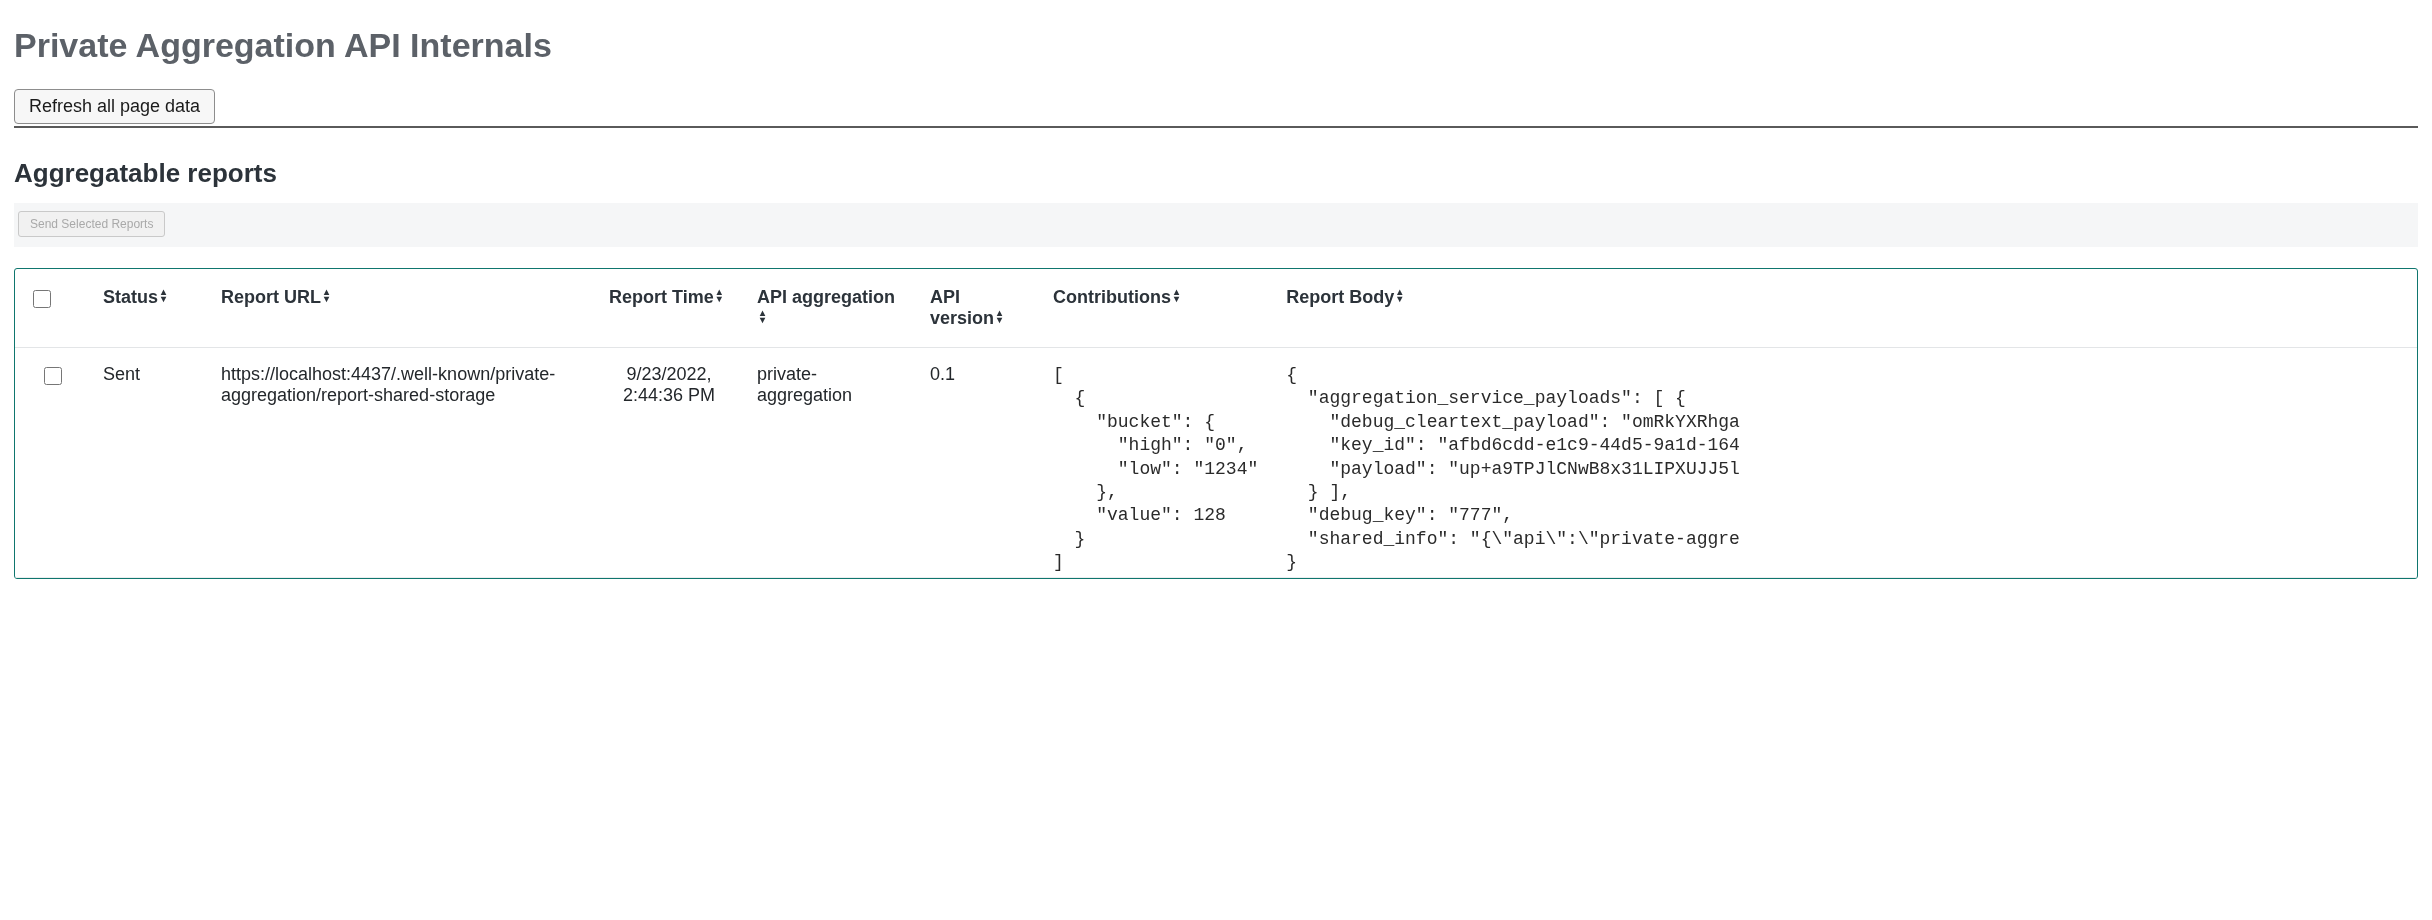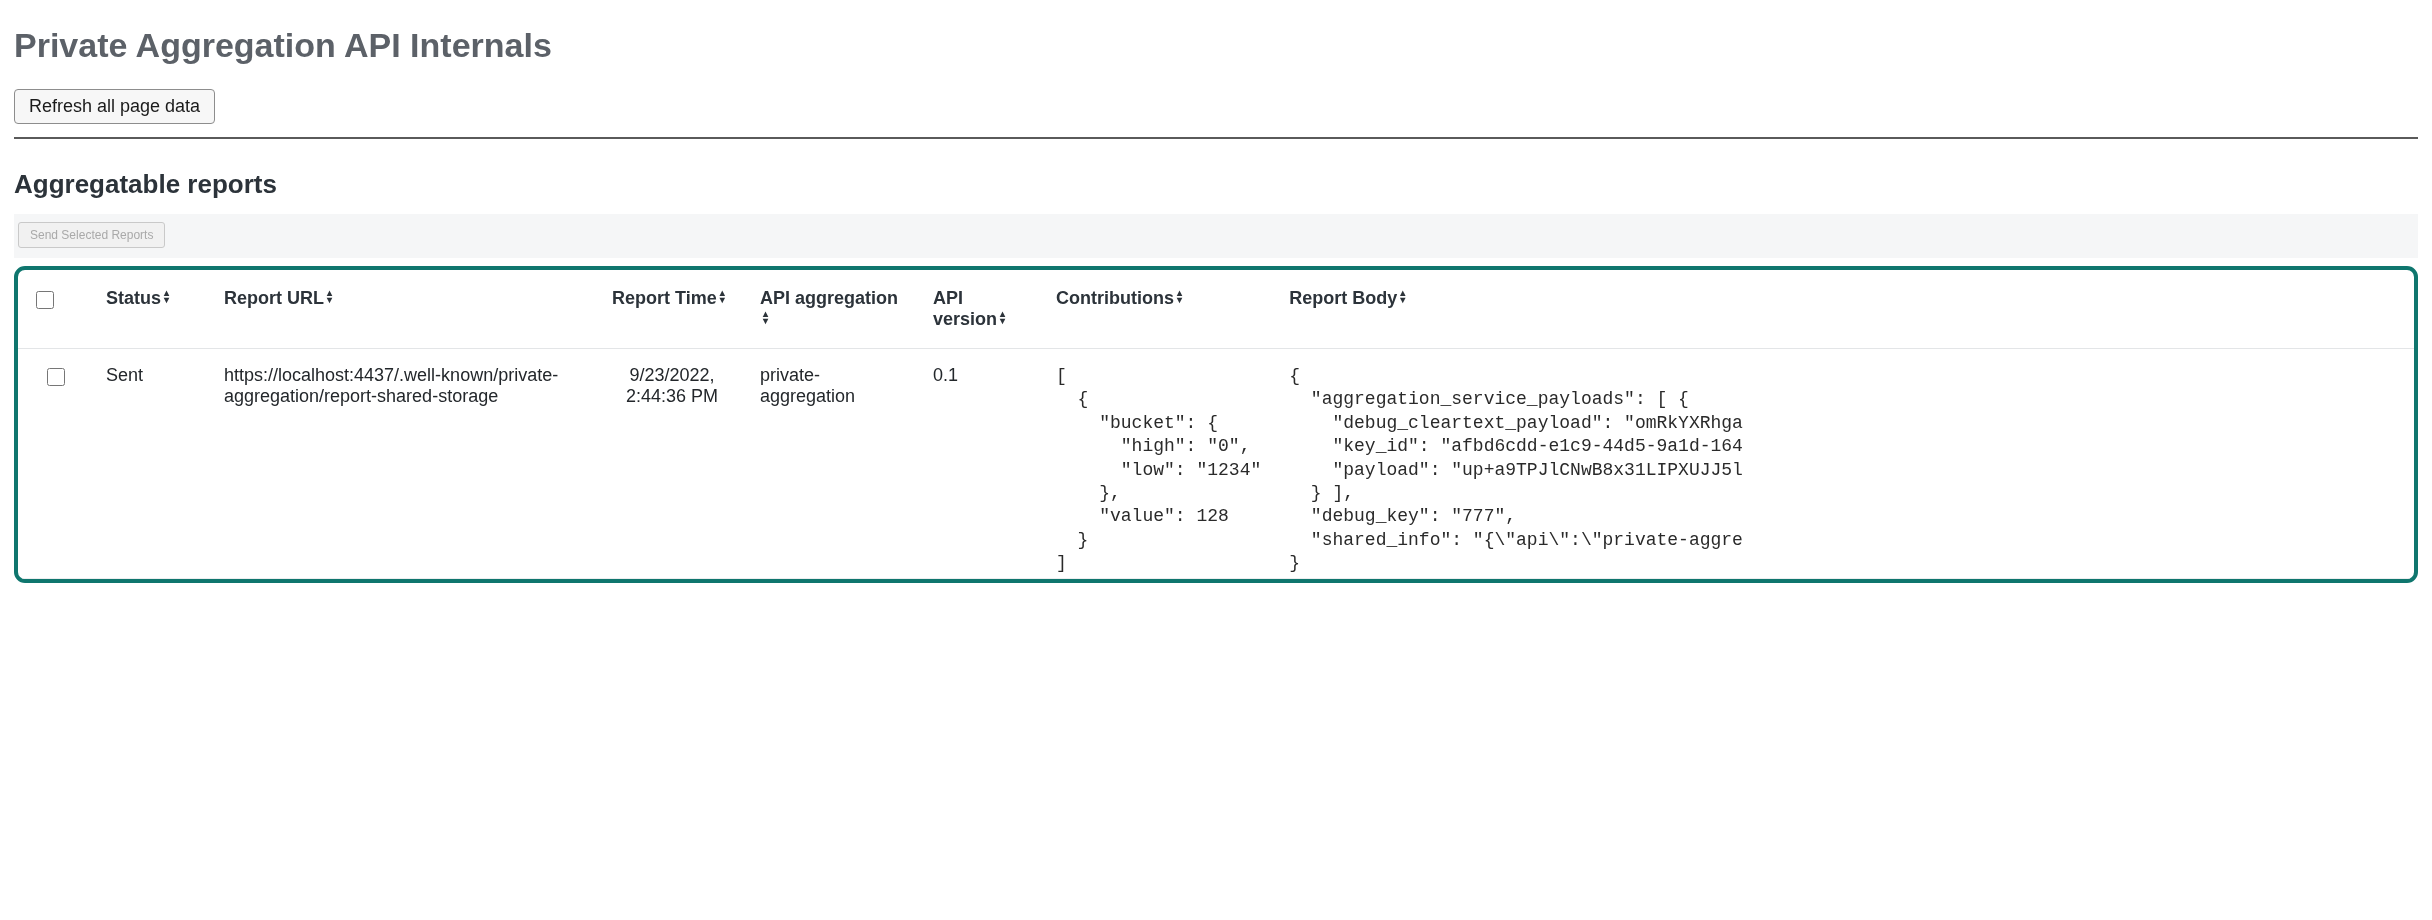--- a/index.html
+++ b/index.html
@@ -15,21 +15,21 @@
   h1.page-title {
     font-size: 34px;
     font-weight: 700;
     color: #5c6168;
     margin: 16px 0 24px 0;
     letter-spacing: 0px;
   }
   .toolbar {
     display: flex;
     gap: 42px;
-    margin-bottom: 13px;
+    margin-bottom: 2px;
   }
   .btn {
     background: #f7f7f7;
     border: 1px solid #8d8d8d;
     border-radius: 4px;
     padding: 6px 14px;
     font-size: 18px;
     color: #1b1b1b;
     cursor: pointer;
   }
@@ -52,23 +52,23 @@
     background: #f1f1f1;
     border: 1px solid #c9c9c9;
     border-radius: 3px;
     padding: 5px 11px;
     font-size: 12px;
     color: #a9a9a9;
     cursor: not-allowed;
     display: inline-block;
   }
   .panel {
-    border: 4px solid #0f766e;
-    border-radius: 11px;
-    margin-top: 8px;
+    border: 1px solid #0f766e;
+    border-radius: 3px;
+    margin-top: 21px;
     overflow-x: auto;
   }
   table.report-table {
     width: 100%;
     border-collapse: collapse;
     font-size: 18px;
   }
   table.report-table thead th {
     text-align: left;
     font-weight: 700;

